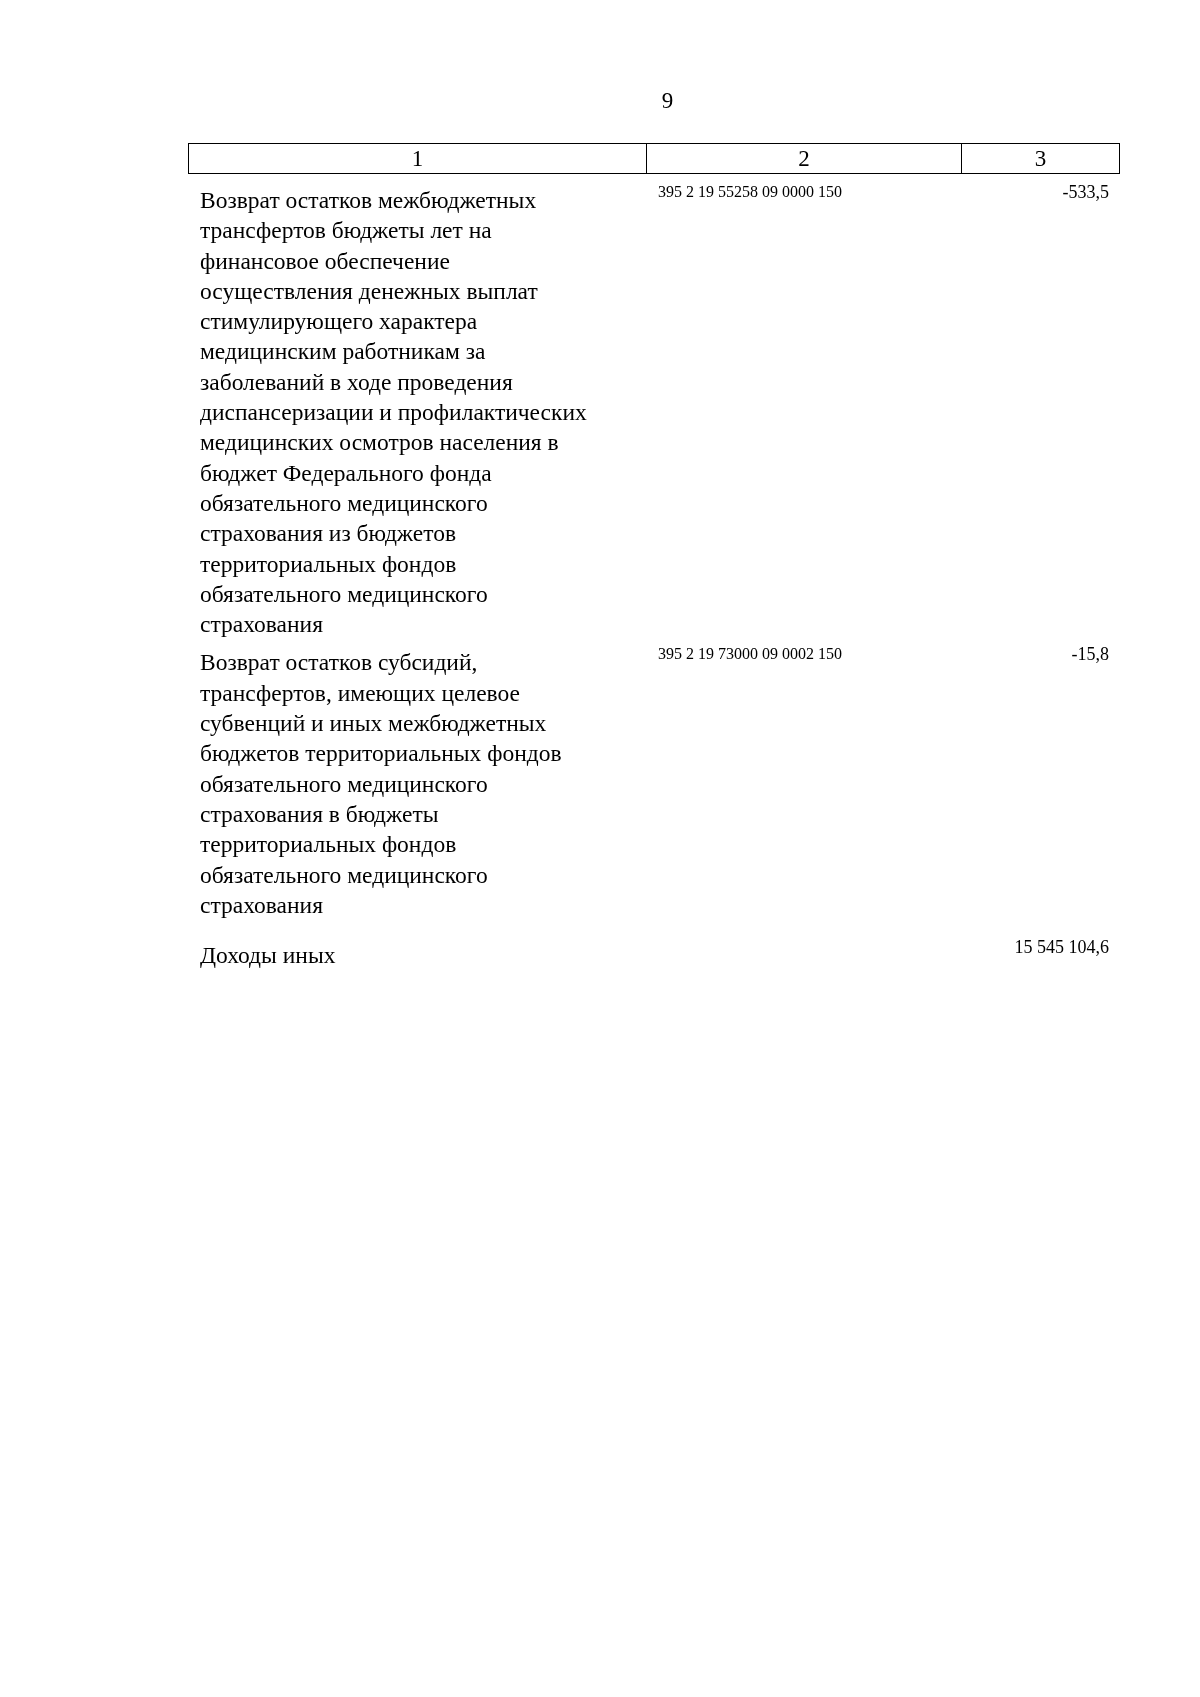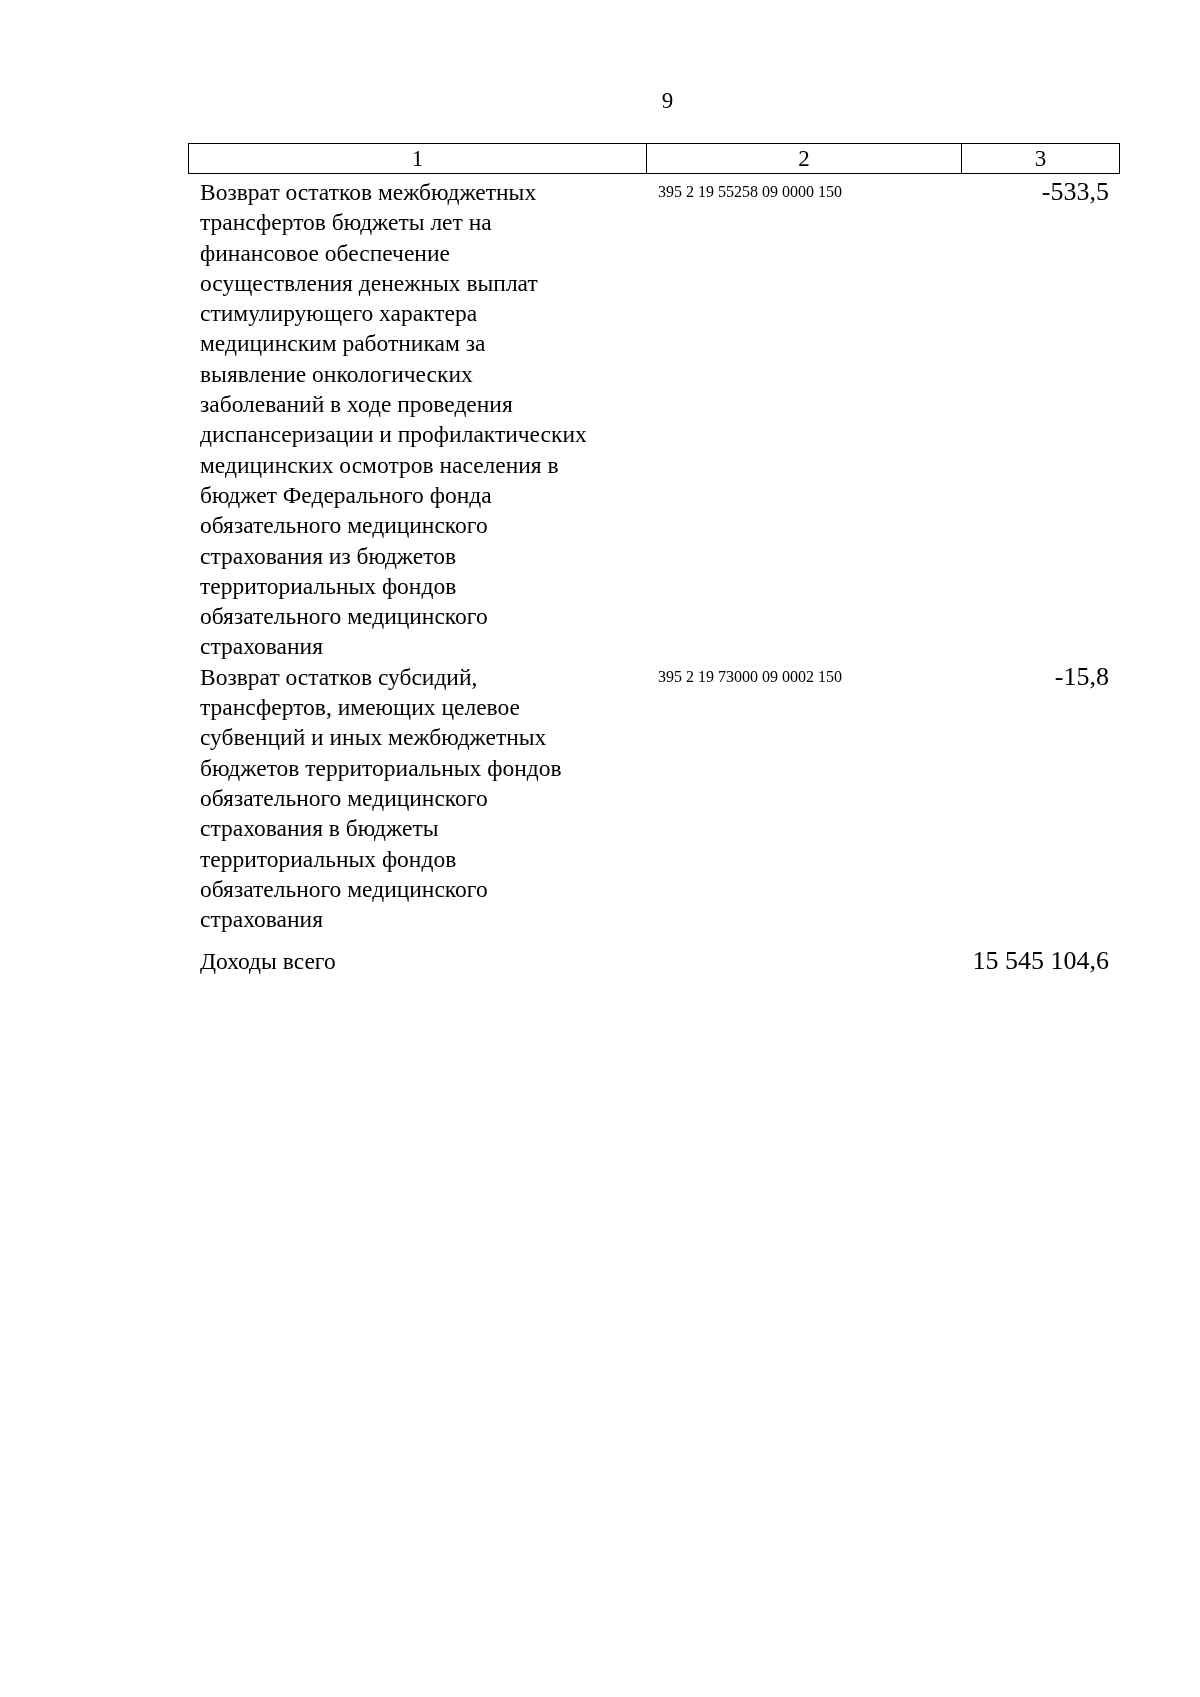--- a/index.html
+++ b/index.html
@@ -53,34 +53,35 @@
     .row {
       display: flex;
       font-size: 23.5px;
       line-height: 30.3px;
     }
     .row .name {
       width: 458px;
       box-sizing: border-box;
       padding-left: 12px;
       padding-right: 4px;
+      margin-top: 8px;
     }
     .row .code {
       width: 315px;
       box-sizing: border-box;
       padding-left: 12px;
       font-size: 16px;
       white-space: nowrap;
     }
     .row .value {
       flex: 1;
       box-sizing: border-box;
       text-align: right;
       padding-right: 11px;
-      font-size: 26px;
+      font-size: 18px;
       white-space: nowrap;
     }
     .name-line { display: block; white-space: nowrap; }
     .row.total { margin-top: 12px; }
   </style>
 </head>
 <body>
 
 <div class="page-number">9</div>
 
@@ -93,21 +94,20 @@
 <div class="rows">
 
   <div class="row">
     <div class="name">
       <span class="name-line">Возврат остатков межбюджетных</span>
       <span class="name-line">трансфертов бюджеты лет на</span>
       <span class="name-line">финансовое обеспечение</span>
       <span class="name-line">осуществления денежных выплат</span>
       <span class="name-line">стимулирующего характера</span>
       <span class="name-line">медицинским работникам за</span>
-      <span class="name-line">выявление онкологических</span>
       <span class="name-line">заболеваний в ходе проведения</span>
       <span class="name-line">диспансеризации и профилактических</span>
       <span class="name-line">медицинских осмотров населения в</span>
       <span class="name-line">бюджет Федерального фонда</span>
       <span class="name-line">обязательного медицинского</span>
       <span class="name-line">страхования из бюджетов</span>
       <span class="name-line">территориальных фондов</span>
       <span class="name-line">обязательного медицинского</span>
       <span class="name-line">страхования</span>
     </div>
@@ -125,18 +125,18 @@
       <span class="name-line">страхования в бюджеты</span>
       <span class="name-line">территориальных фондов</span>
       <span class="name-line">обязательного медицинского</span>
       <span class="name-line">страхования</span>
     </div>
     <div class="code">395 2 19 73000 09 0002 150</div>
     <div class="value">-15,8</div>
   </div>
 
   <div class="row total">
-    <div class="name">Доходы всего</div>
+    <div class="name">Доходы иных</div>
     <div class="code"></div>
     <div class="value">15 545 104,6</div>
   </div>
 
 </div>
 
 </body></html>

